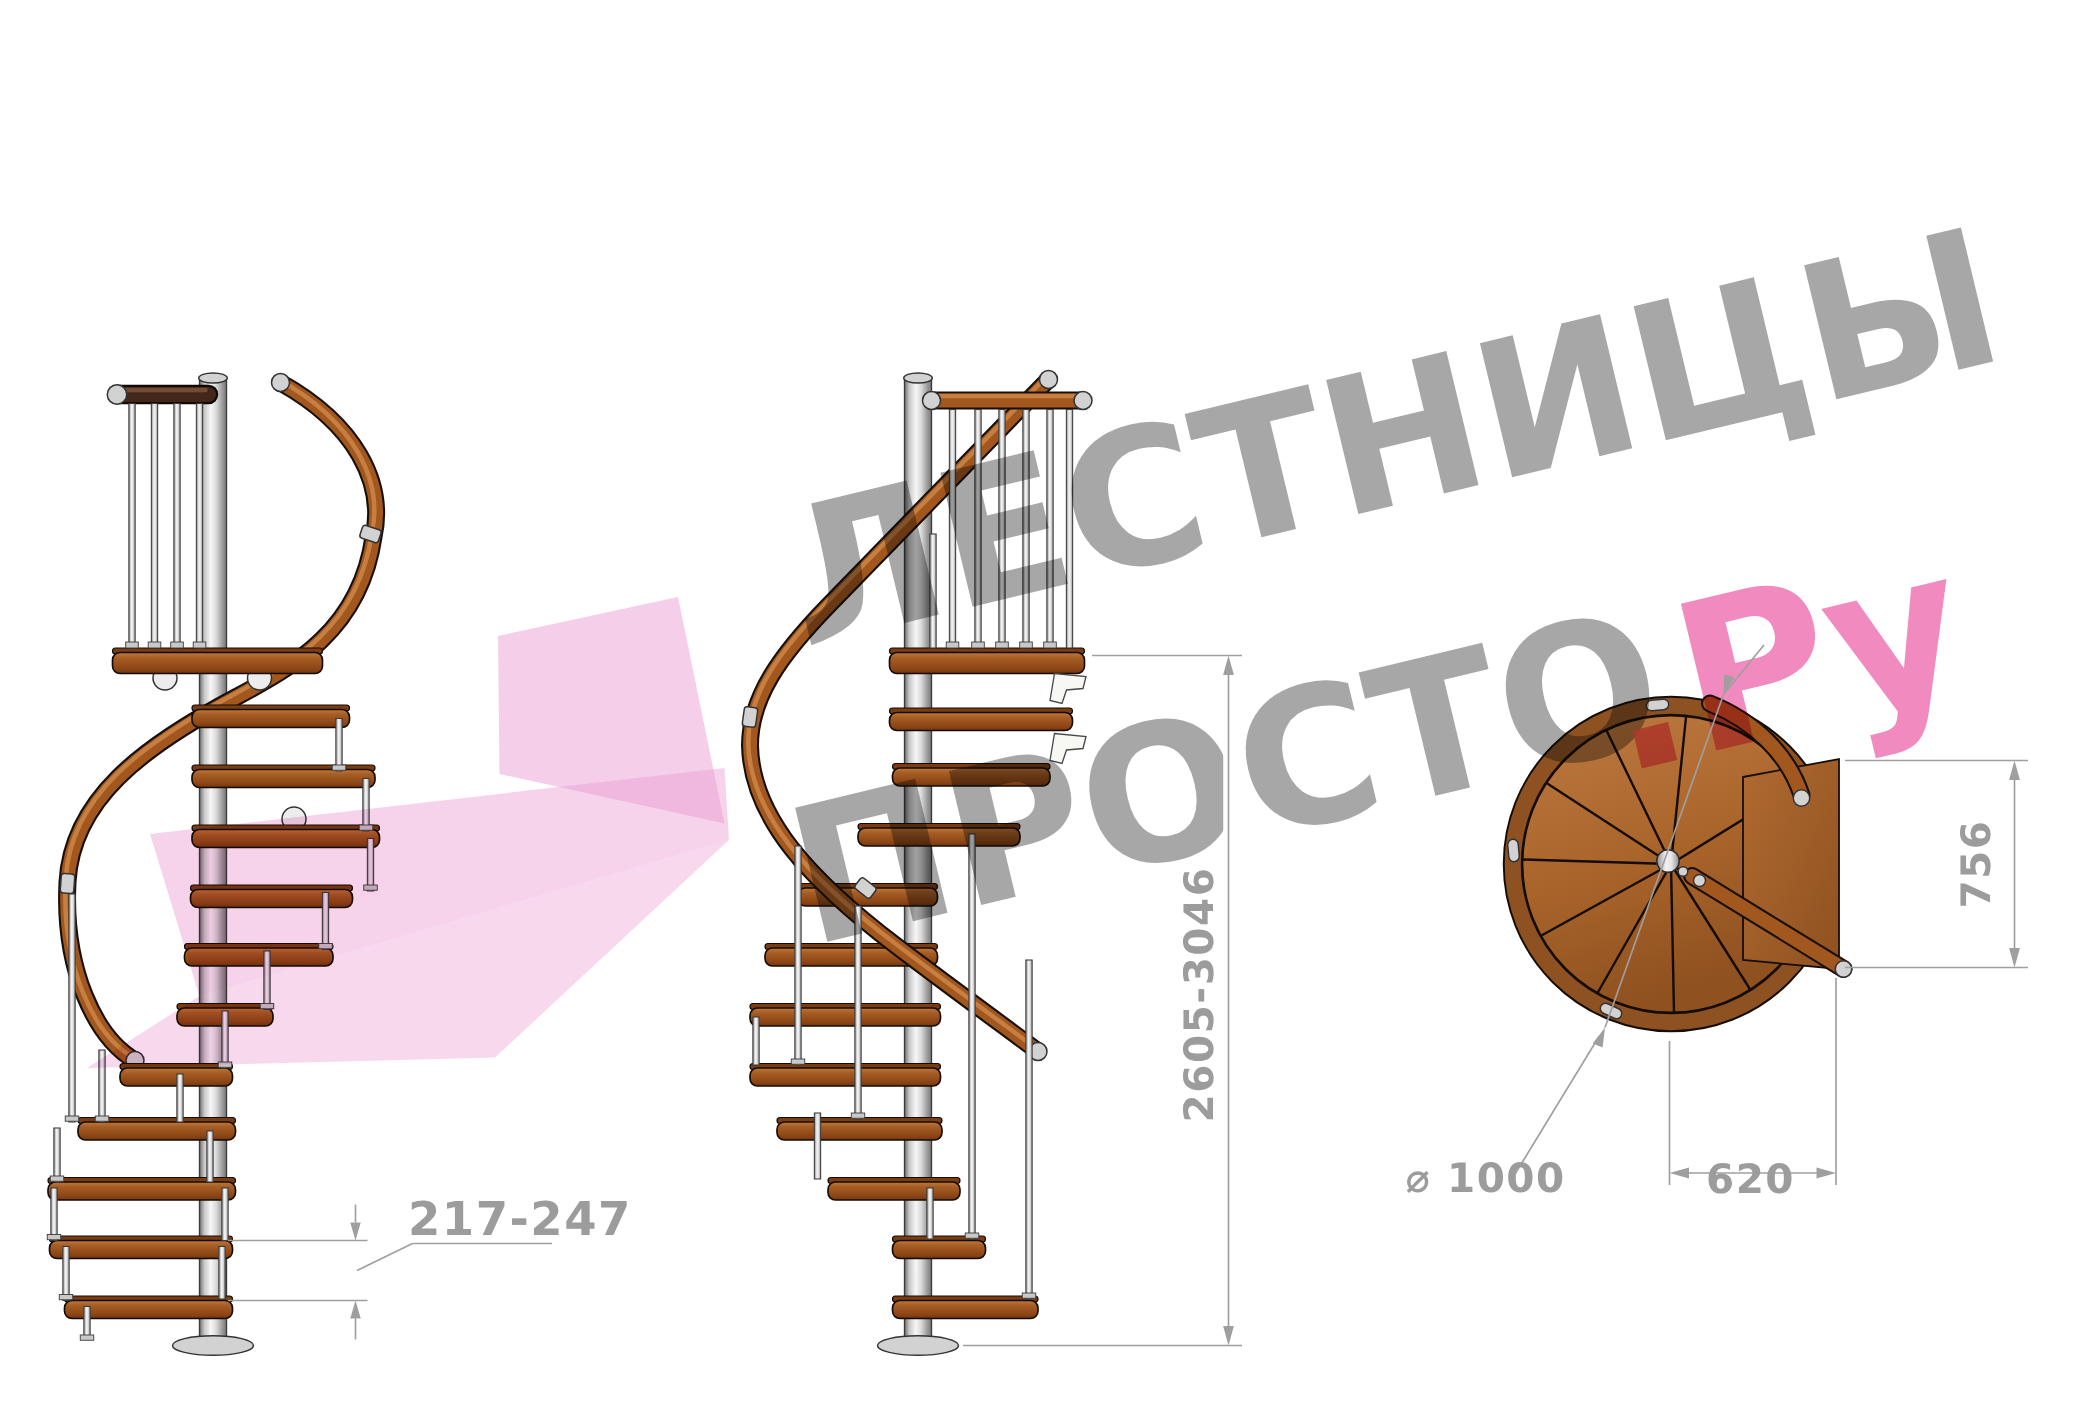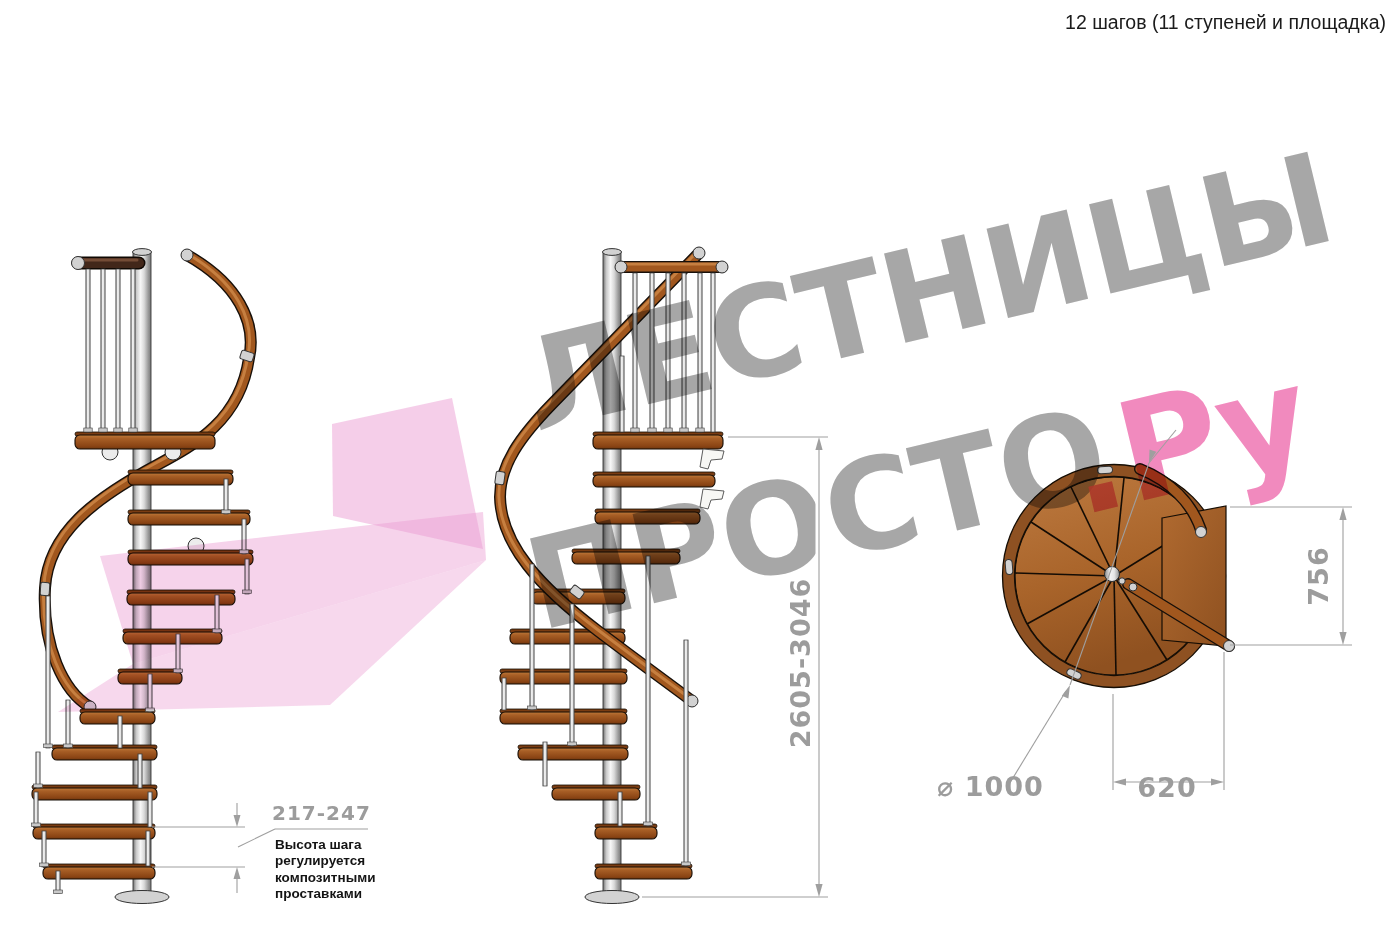--- a/index.html
+++ b/index.html
@@ -30,21 +30,21 @@
   .wm-layer{position:absolute;left:0;top:0;width:1400px;height:950px;mix-blend-mode:multiply;pointer-events:none;}
   .wm{position:absolute;font-family:"DejaVu Sans",sans-serif;font-weight:bold;white-space:nowrap;
       transform-origin:left bottom;}
   #wm1{left:540px;top:325px;font-size:126px;line-height:126px;height:126px;color:#979797;opacity:.84;transform:rotate(-13.5deg);}
   #wm2{left:545px;top:524px;font-size:126px;line-height:126px;height:126px;color:#979797;opacity:.84;transform:rotate(-13.5deg);}
   #wm3{left:1086px;top:399px;font-size:138px;line-height:138px;height:138px;color:#f07ab5;opacity:.88;transform:rotate(-13.5deg);}
   
   .header{position:absolute;right:14px;top:11px;text-align:right;font-size:19.5px;line-height:23.5px;color:#1b1b1b;}
   .dimtxt{position:absolute;font-family:"DejaVu Sans",sans-serif;font-weight:bold;font-size:27px;
           color:#9c9c9c;white-space:nowrap;letter-spacing:1px;}
-  #dim-step{left:272px;top:813px;transform:translate(0,-50%);font-size:20px;}
+  #dim-step{left:272px;top:813px;transform:translate(0,-50%);font-size:31px;}
   #dim-total{left:800px;top:663px;transform:translate(-50%,-50%) rotate(-90deg);}
   #dim-756{left:1318px;top:576px;transform:translate(-50%,-50%) rotate(-90deg);}
   #dim-620{left:1167px;top:787px;transform:translate(-50%,-50%);}
   #dim-diam{left:937px;top:786px;transform:translate(0,-50%);}
   .note{position:absolute;left:275px;top:837px;font-size:13.5px;font-weight:bold;line-height:16.3px;color:#141414;}
 </style>
 </head>
 <body>
 
 <div class="canvas">
@@ -373,27 +373,20 @@
     <g>
       <line class="dim" x1="1008" y1="786" x2="1066" y2="691"></line>
       <polygon class="dimf" points="1070,685 1068.4,698.4 1061.8,695.7"></polygon>
       <line class="dim" x1="1070" y1="685" x2="1149" y2="463"></line>
       <polygon class="dimf" points="1149,463 1156.3,451.7 1149.5,449.5"></polygon>
       <line class="dim" x1="1149" y1="463" x2="1176" y2="430"></line>
     </g>
   </svg>
 
   <div class="header">
-    <div>12 шагов (11 ступеней и площадка)</div>
   </div>
 
   <div class="dimtxt" id="dim-step">217-247</div>
-  <div class="note">
-    <div>Высота шага</div>
-    <div>регулируется</div>
-    <div>композитными</div>
-    <div>проставками</div>
-  </div>
   <div class="dimtxt" id="dim-total">2605-3046</div>
   <div class="dimtxt" id="dim-756">756</div>
   <div class="dimtxt" id="dim-620">620</div>
   <div class="dimtxt" id="dim-diam">⌀ 1000</div>
 </div>
 
 </body></html>

